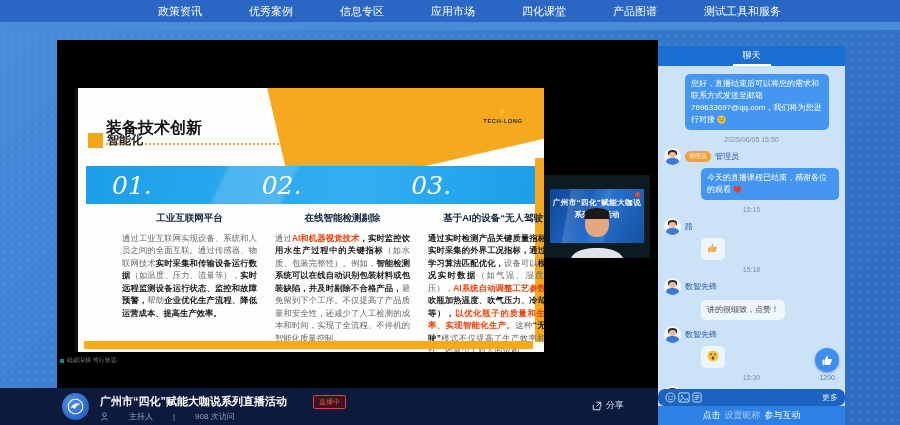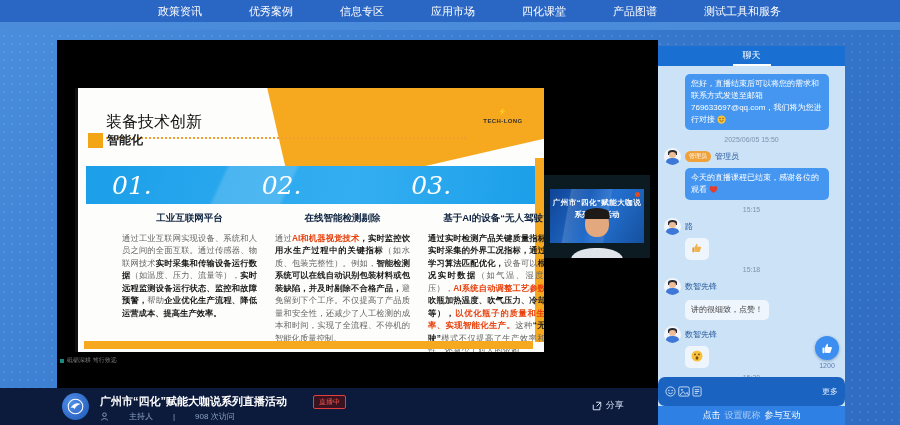--- a/index.html
+++ b/index.html
@@ -15,21 +15,21 @@
   .nav-item{color:#fff;font-size:11px;white-space:nowrap;cursor:pointer;}
   .substrip{position:absolute;left:0;top:22px;width:900px;height:8px;background:#4a8cd9;z-index:5;}
   
   .player{position:absolute;left:57px;top:40px;width:601px;height:348px;background:#000;z-index:2;}
   .slide{position:absolute;left:18px;top:48px;width:466px;height:264px;background:#fdfdfb;
     overflow:hidden;border-left:3px solid #111;}
   .swoosh1{position:absolute;top:-52px;right:-150px;width:420px;height:115px;background:#f6a91e;transform:rotate(-13deg);}
   .swoosh2{position:absolute;top:-70px;right:-150px;width:420px;height:95px;background:#ffc44d;transform:rotate(-13deg);}
   .edge-strip{position:absolute;right:0;top:70px;bottom:10px;width:9px;background:#f6a91e;}
   .slide-bottom-bar{position:absolute;left:6px;right:11px;bottom:3px;height:8px;background:#f6a91e;}
-  .slide-title{position:absolute;left:28px;top:24px;font-size:16px;font-weight:normal;color:#111;
+  .slide-title{position:absolute;left:28px;top:30px;font-size:16px;font-weight:bold;color:#111;
     border-bottom:2px dotted #f0a030;padding-bottom:4px;width:360px;}
   .brand{position:absolute;right:18px;top:12px;text-align:center;width:46px;}
   .brand-dot{display:inline-block;width:10px;height:10px;border-radius:50%;background:#f6a91e;color:#fff;
     font-size:7px;line-height:10px;}
   .brand-name{font-size:6px;font-weight:bold;color:#333;letter-spacing:.4px;}
   .tag-row{position:absolute;left:10px;top:44px;display:flex;align-items:center;gap:4px;}
   .tag-square{width:15px;height:15px;background:#f2a515;}
   .tag-label{font-size:12px;font-weight:bold;color:#222;font-family:"DejaVu Serif",serif;}
   .num-band{position:absolute;left:8px;top:78px;width:449px;height:38px;
     background:linear-gradient(100deg,#1b9fe8 0%,#34aef2 60%,#1b9fe8 100%);
@@ -76,31 +76,31 @@
   .chat-tab{color:#fff;font-size:9px;padding:2px 10px;border-bottom:2px solid #fff;cursor:pointer;}
   .chat-msgs{flex:1 1 auto;overflow:hidden;padding:8px 6px 0 6px;position:relative;}
   .msg{margin-bottom:6px;}
   .msg-head{display:flex;align-items:center;gap:4px;margin:1px 0 3px 0;}
   .avatar{width:17px;height:17px;border-radius:50%;background:#f2f6fb;flex:0 0 auto;overflow:hidden;position:relative;}
   .av-hair{position:absolute;left:4px;top:2px;width:9px;height:5px;border-radius:50% 50% 0 0;background:#2b2b33;}
   .av-face{position:absolute;left:5px;top:4px;width:7px;height:6px;border-radius:50%;background:#eebc96;}
   .av-body{position:absolute;left:2px;top:10px;width:13px;height:8px;border-radius:45% 45% 0 0;background:#3d78d8;}
   .badge-admin{background:#f0a13a;color:#fff;font-size:6px;padding:1px 4px;border-radius:6px;}
   .msg-name{color:#2a5a9c;font-size:8px;}
-  .bubble{display:inline-block;max-width:132px;border-radius:5px;padding:4px 6px;font-size:8px;line-height:1.5;margin-left:21px;}
+  .bubble{display:inline-block;max-width:132px;border-radius:5px;padding:4px 6px;font-size:8px;line-height:1.5;margin-left:37px;}
   .bubble.noavatar{margin-left:21px;}
   .bub-admin{background:#4596f0;color:#fff;}
   .bub-user{background:#eef5fd;color:#444;}
   .time{ text-align:center;color:#7d93ad;font-size:7px;margin:5px 0;}
   .emo{display:inline-block;vertical-align:-2px;}
   .like-wrap{position:absolute;right:6px;bottom:8px;text-align:center;}
   .like-btn{width:24px;height:24px;border-radius:50%;background:#3c8ef0;display:flex;align-items:center;justify-content:center;
     box-shadow:0 1px 3px rgba(0,40,90,.35);cursor:pointer;margin:0 auto;}
   .like-count{color:#5b7db0;font-size:7px;margin-top:2px;}
-  .chat-toolbar{flex:0 0 auto;height:29px;background:#1b63c0;display:flex;align-items:center;padding:0 7px;gap:2px;border-radius:7px;}
+  .chat-toolbar{flex:0 0 auto;height:17px;background:#1b63c0;display:flex;align-items:center;padding:0 7px;gap:2px;border-radius:7px;}
   .tb-spacer{flex:1;}
   .more{color:#dce9fa;font-size:8px;cursor:pointer;}
   .chat-cta{flex:0 0 auto;height:19px;background:#2e80e4;display:flex;align-items:center;justify-content:center;
     color:#fff;font-size:9px;gap:4px;cursor:pointer;}
   .cta-link{color:#a9c9f1;}
   svg{display:block;}
 </style>
 </head>
 <body>
 

